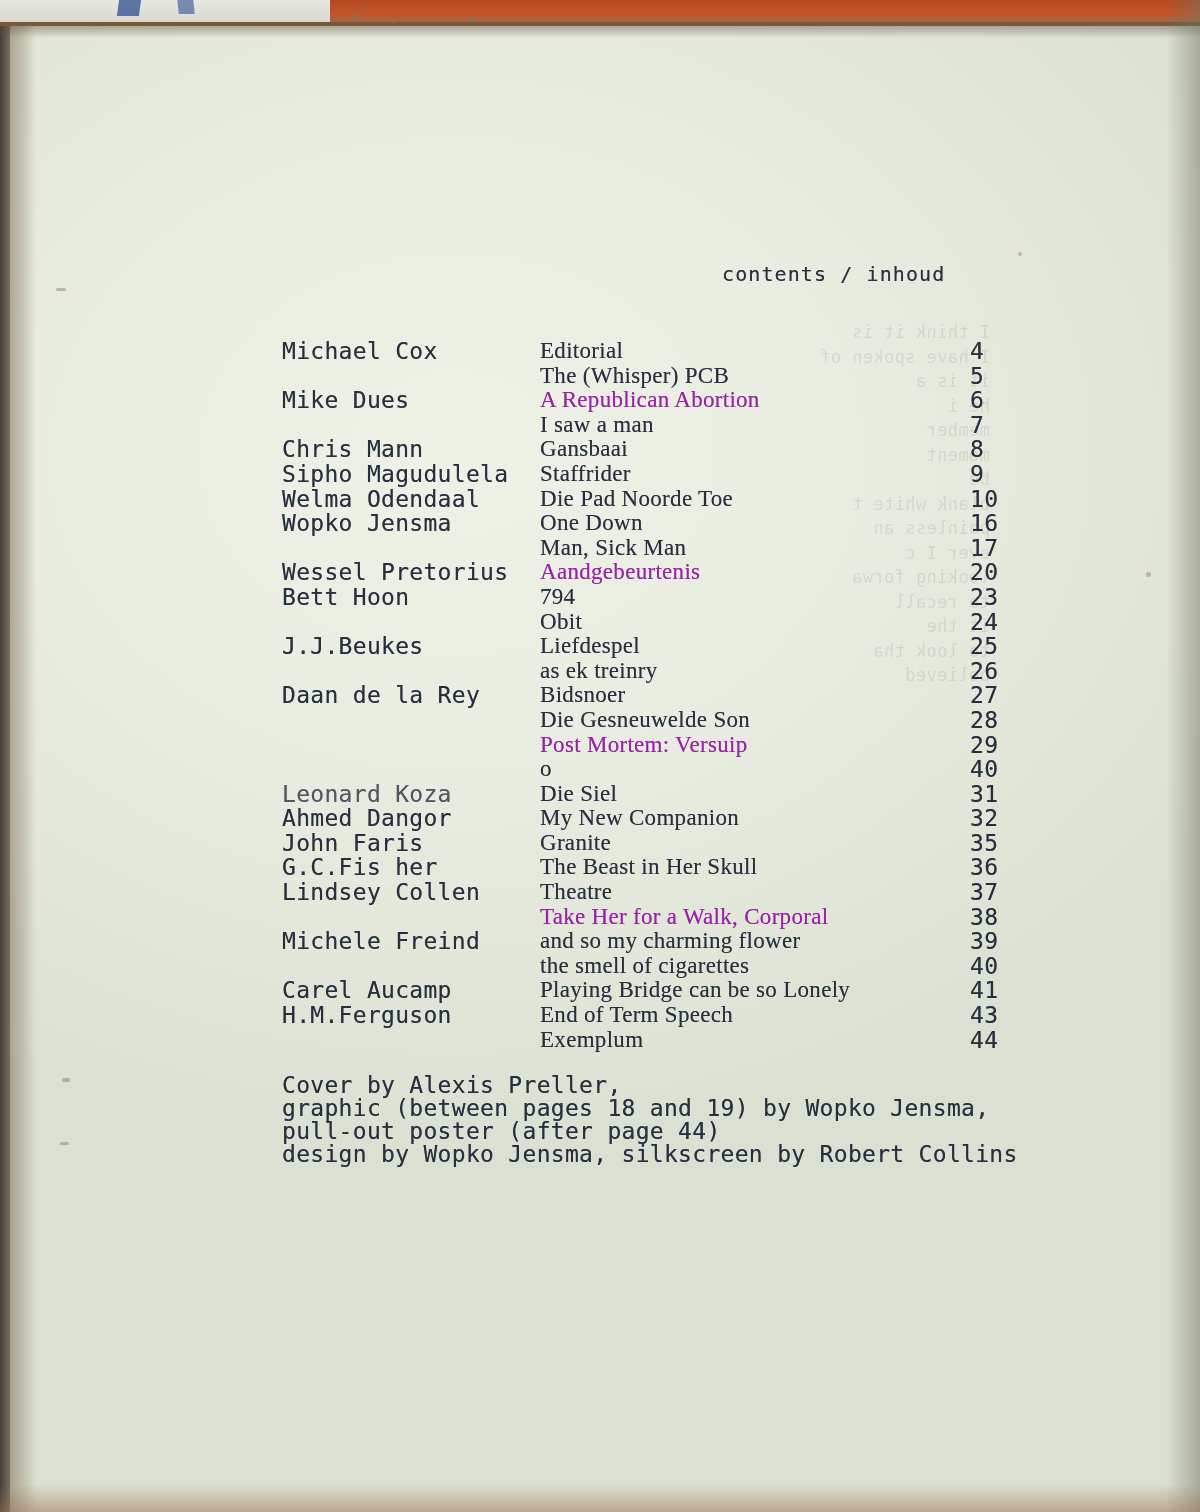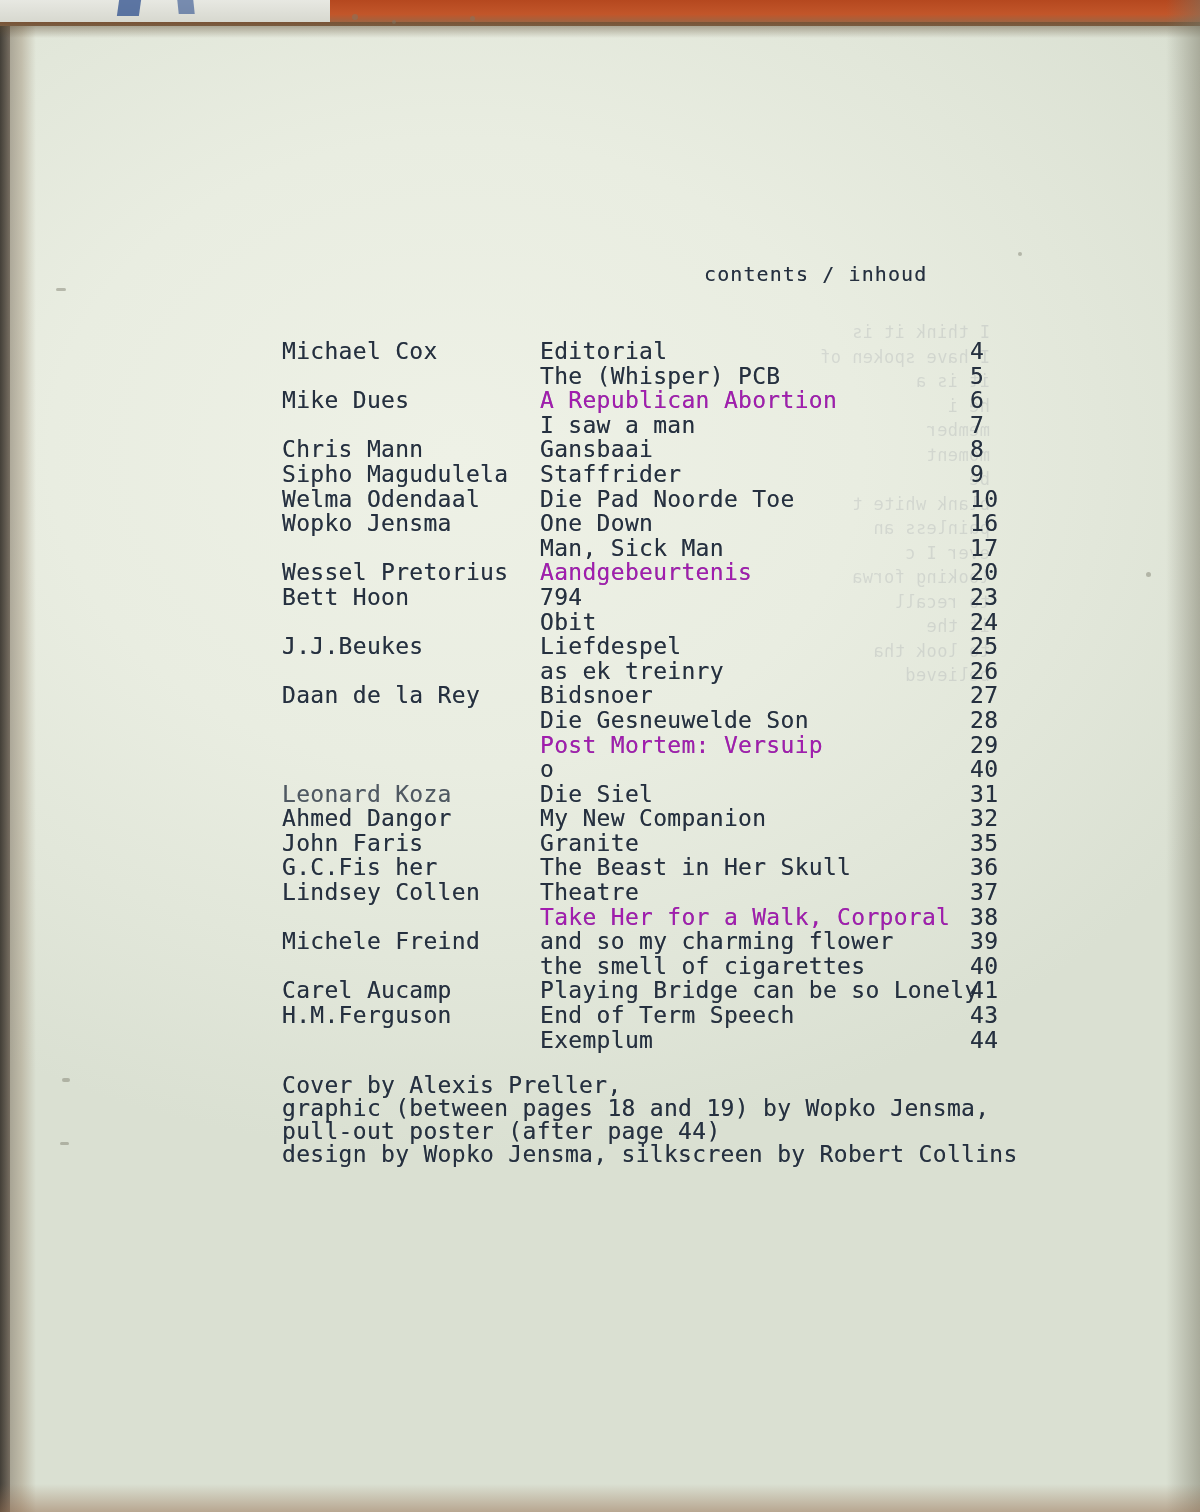--- a/index.html
+++ b/index.html
@@ -111,21 +111,21 @@
 
   
   .typed {
     position: absolute;
     color: #25303f;
     font-size: 23px;
     letter-spacing: .3px;
     text-shadow: 0 0 .6px rgba(40,50,70,.5);
   }
   #title {
-    left: 704px;
+    left: 722px;
     top: 262px;
     font-size: 20px;
     letter-spacing: 1.1px;
   }
   #toc {
     left: 282px;
     top: 338px;
     width: 720px;
   }
   .row {
@@ -137,20 +137,21 @@
     position: absolute;
     left: 0;
     top: 0;
     white-space: pre;
   }
   .c-title {
     position: absolute;
     left: 258px;
     top: 0;
     white-space: pre;
+    font-family: Liberation Serif, serif;
   }
   .c-page {
     position: absolute;
     left: 688px;
     top: 0;
     white-space: pre;
   }
   #credits {
     left: 282px;
     top: 1074px;

